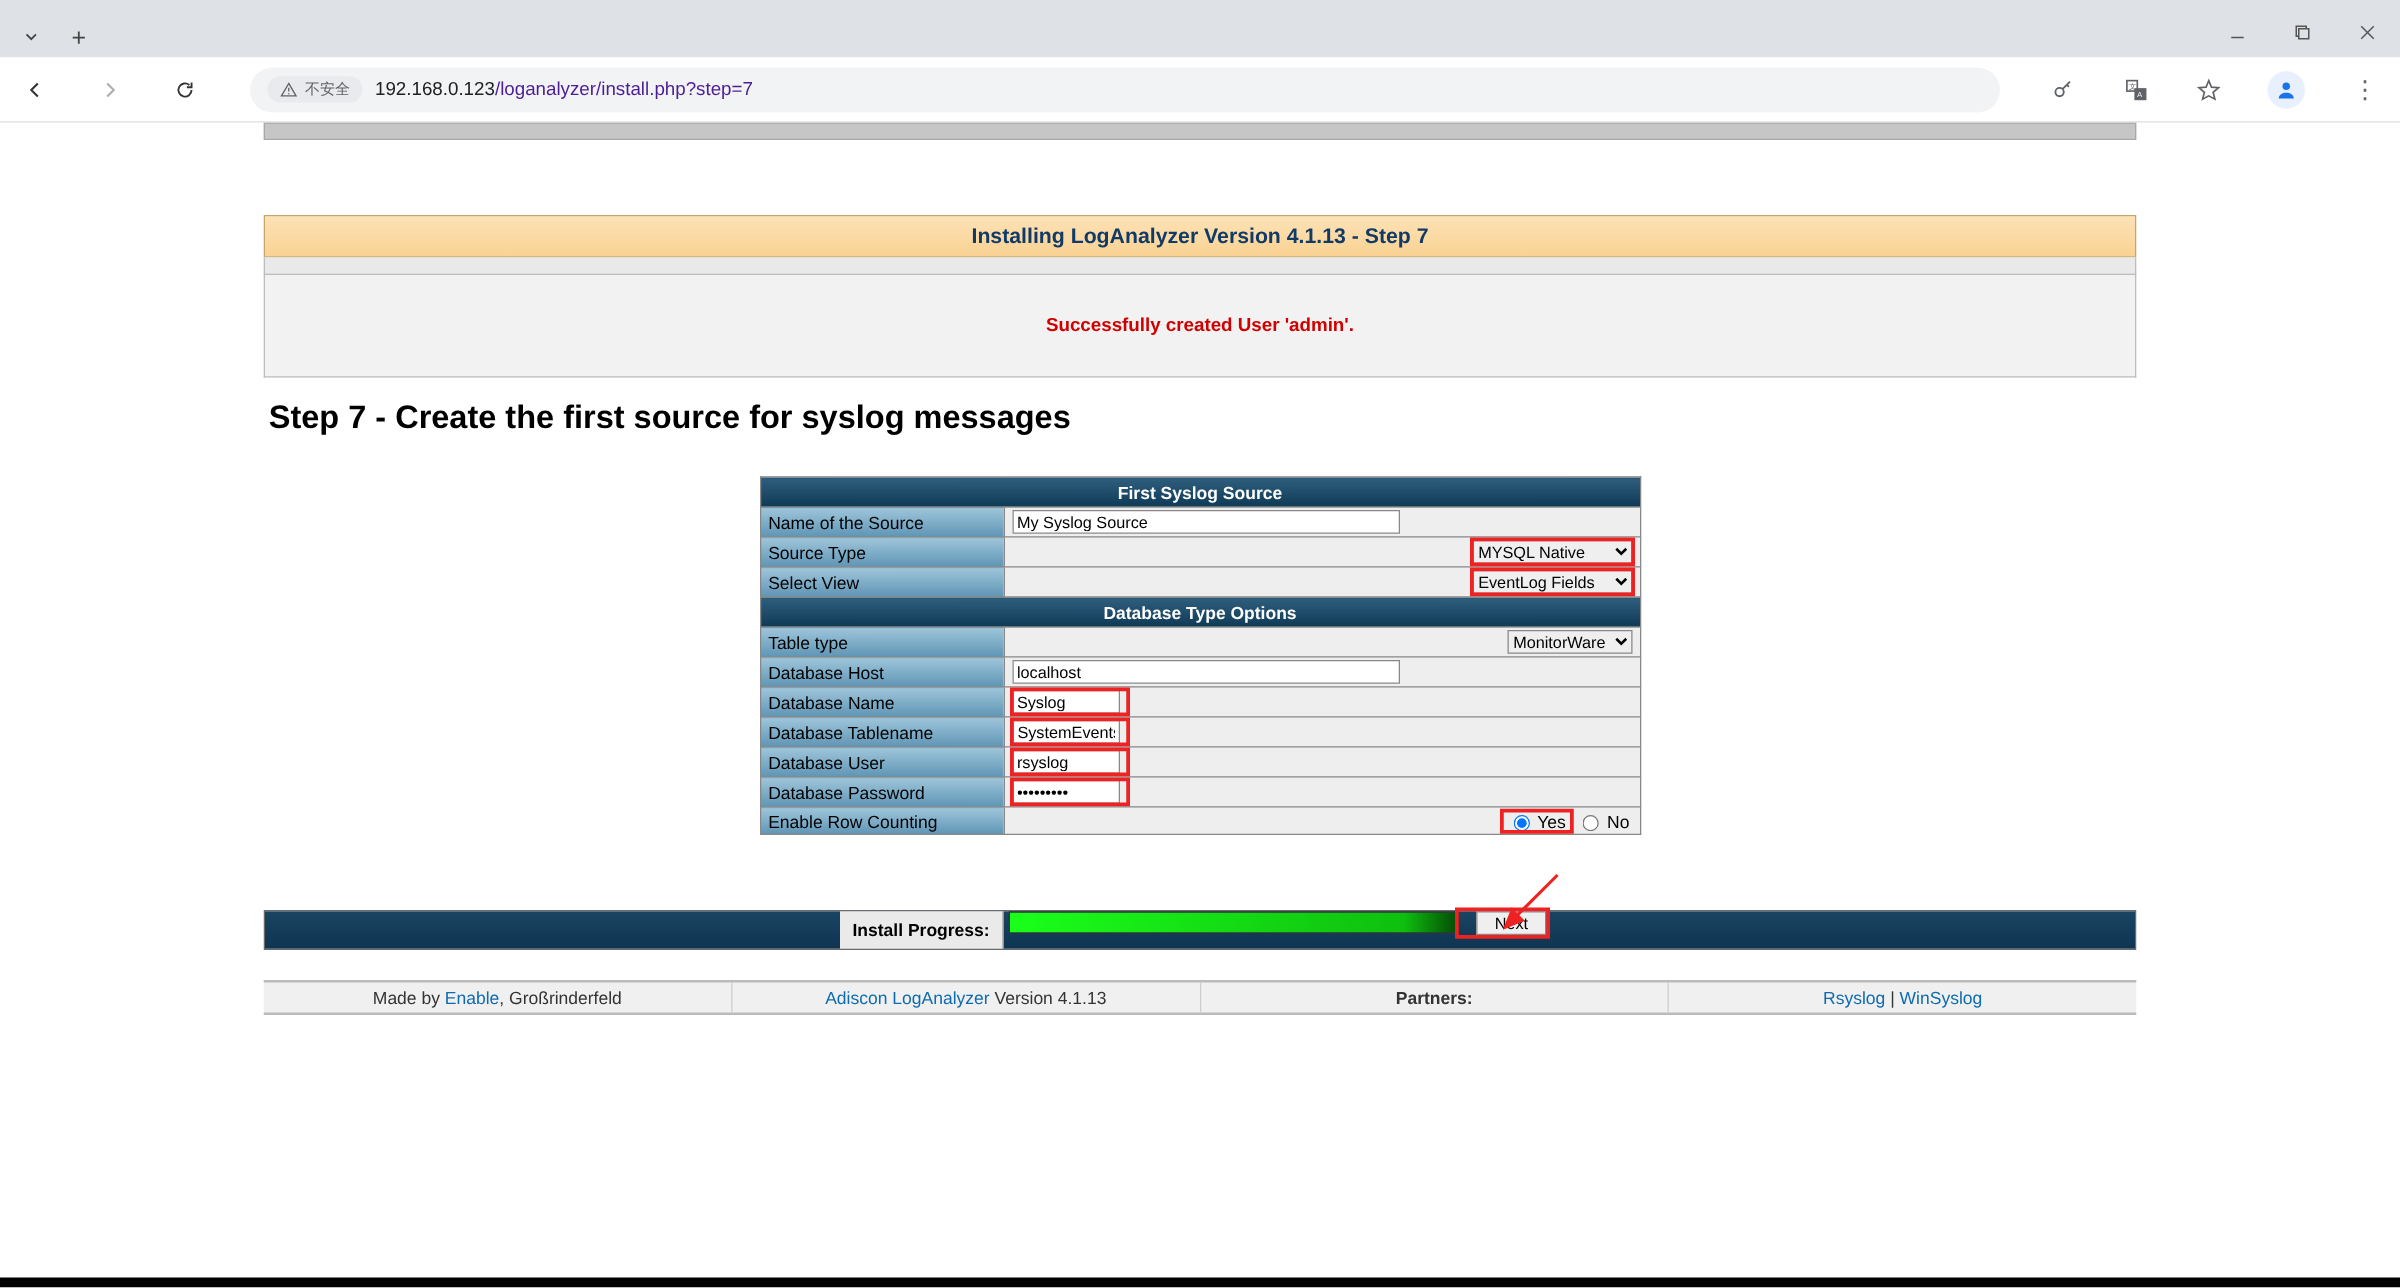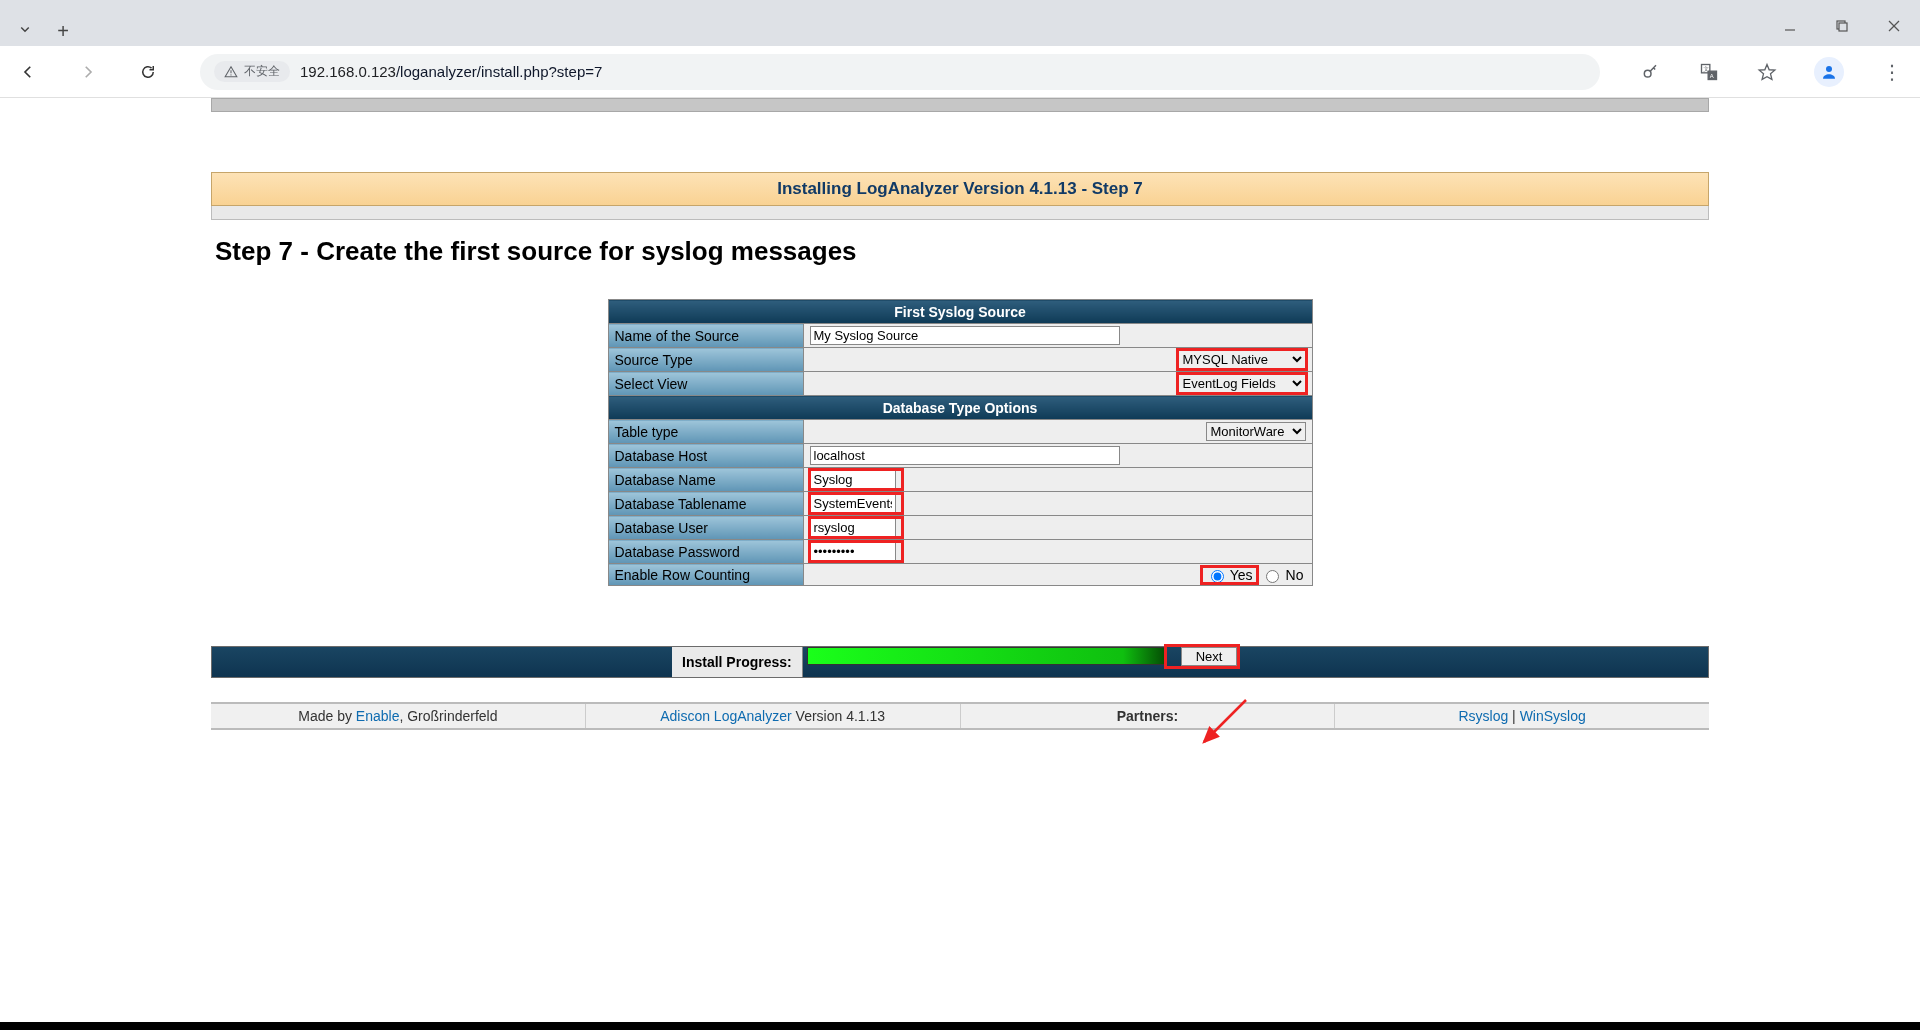--- a/index.html
+++ b/index.html
@@ -17,21 +17,21 @@
   .window-controls { margin-left: auto; display: flex; gap: 0; }
   .window-btn { width: 52px; height: 40px; display: flex; align-items: center; justify-content: center; color: #555; font-size: 14px; cursor: pointer; }
   .window-btn svg { width: 14px; height: 14px; }
 
   .toolbar { background: #fff; height: 52px; display: flex; align-items: center; padding: 0 10px; gap: 24px; border-bottom: 1px solid #e0e0e0; }
   .nav-btn { width: 36px; height: 36px; border-radius: 50%; display: flex; align-items: center; justify-content: center; color: #5f6368; cursor: pointer; }
   .nav-btn svg { width: 18px; height: 18px; }
   .addr-bar { flex: 1; height: 36px; background: #f1f3f4; border-radius: 18px; display: flex; align-items: center; padding: 0 14px; gap: 10px; margin: 0 10px; }
   .security-chip { display: flex; align-items: center; gap: 6px; background: #e8eaed; border-radius: 12px; padding: 2px 10px; font-size: 12px; color: #5f6368; }
   .addr-text { color: #202124; font-size: 15px; flex: 1; }
-  .addr-text .dim { color: #0f172a; text-align: right; }
+  .addr-text .dim { color: #4c1d95; text-align: right; }
   .toolbar-icon { width: 34px; height: 34px; display: flex; align-items: center; justify-content: center; color: #5f6368; cursor: pointer; }
   .toolbar-icon svg { width: 20px; height: 20px; }
   .profile-btn { width: 30px; height: 30px; border-radius: 50%; background: #e8f0fe; display: flex; align-items: center; justify-content: center; color: #1a73e8; margin: 0 6px; cursor: pointer; }
   .menu-dots { cursor: pointer; padding: 0 8px; color: #5f6368; font-size: 20px; }
 
   
   .viewport { position: absolute; top: 98px; left: 0; right: 0; bottom: 0; overflow: auto; }
   .page { width: 1498px; margin: 0 auto; position: relative; padding-bottom: 40px; }
 
   .grey-bar { height: 14px; background: #c6c6c6; border: 1px solid #a8a8a8; margin: 0 0 6px 0; }
@@ -157,20 +157,21 @@
   <div class="menu-dots">⋮</div>
 </div>
 
 <div class="viewport">
   <div class="page">
     <div class="grey-bar"></div>
 
     <div class="banner">Installing LogAnalyzer Version 4.1.13 - Step 7</div>
     <div class="banner-under"></div>
 
+    <div class="status-box">Successfully created User 'admin'.</div>
 
     <div class="step-title">Step 7 - Create the first source for syslog messages</div>
 
     <table class="form-table">
       <tbody>
           <tr class="section-hdr">
             <td colspan="2">First Syslog Source</td>
           </tr>
       <tr>
         <td class="lbl-cell">Name of the Source</td>

